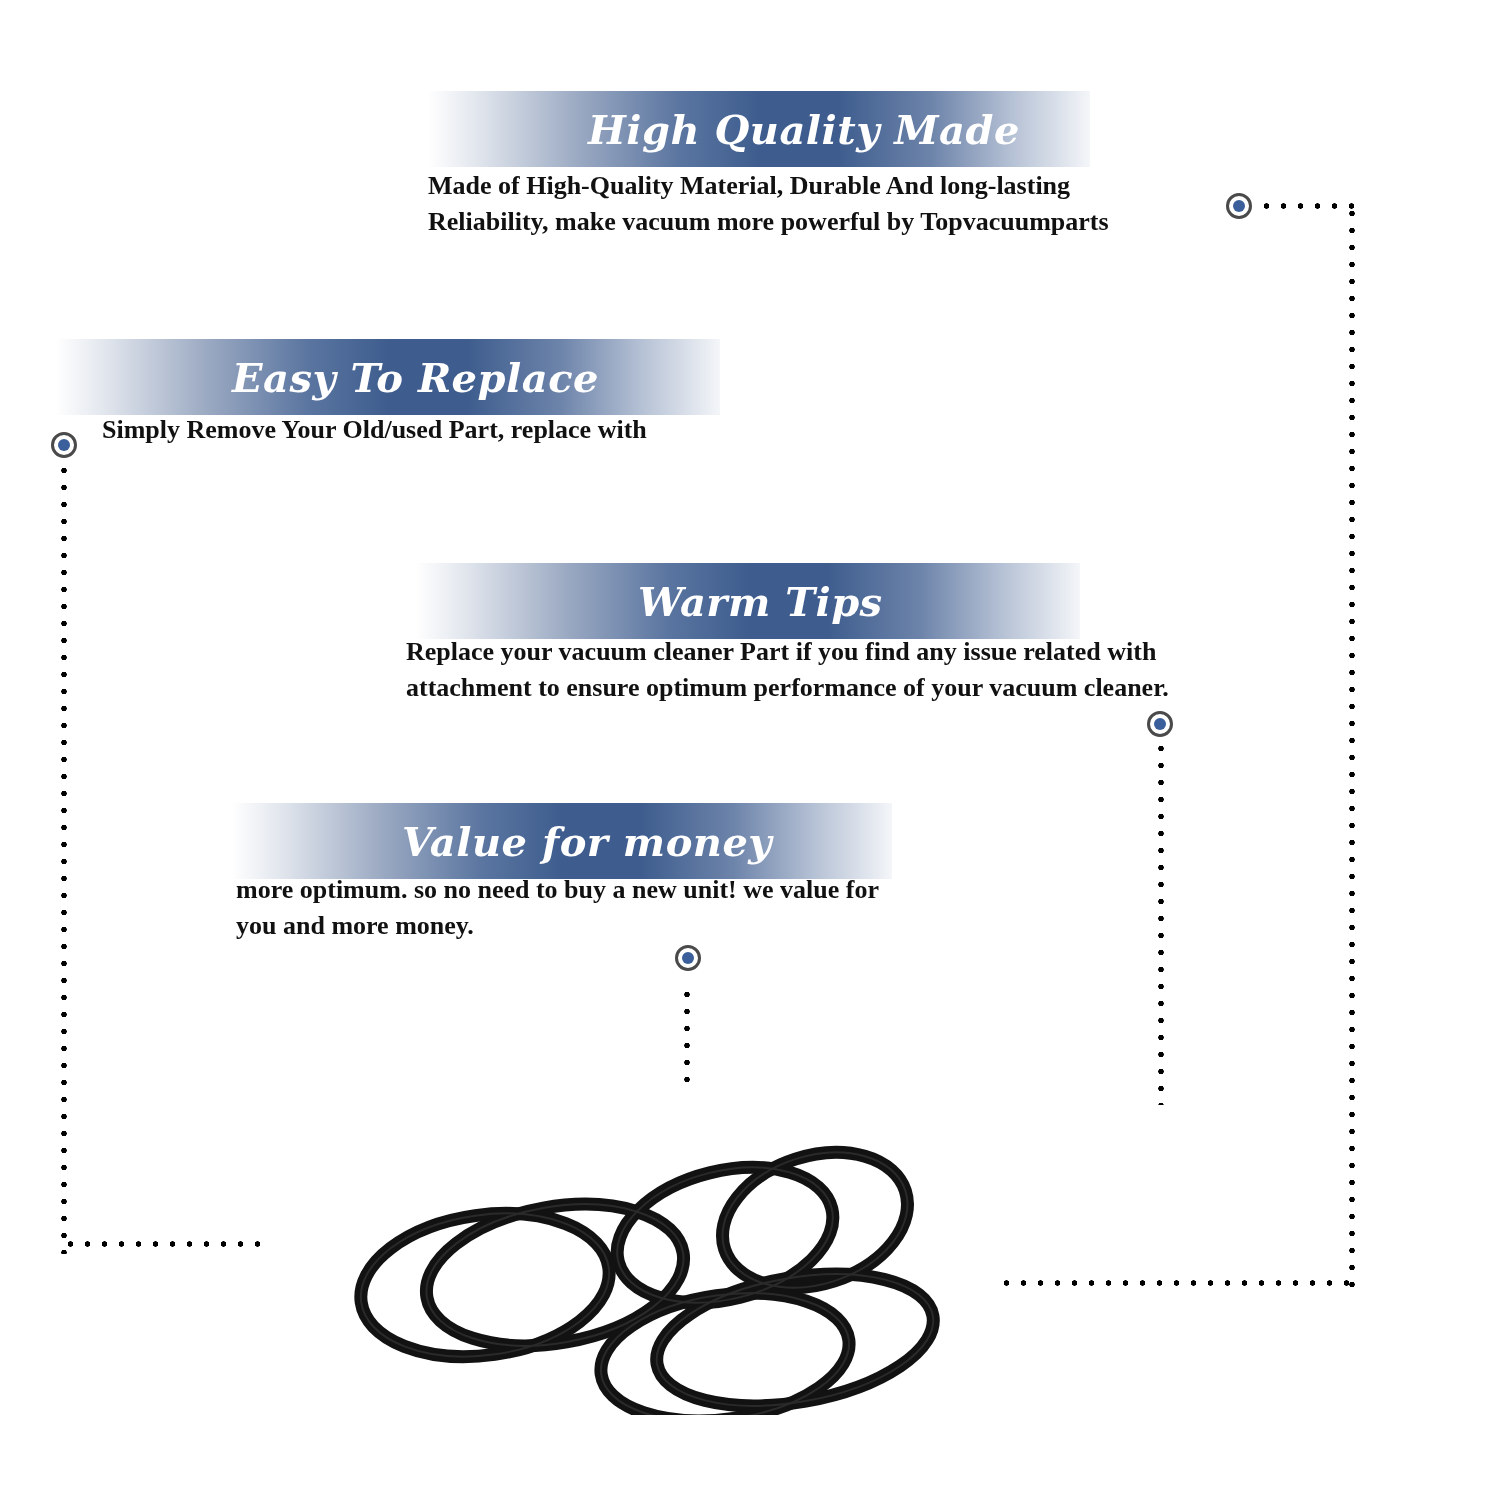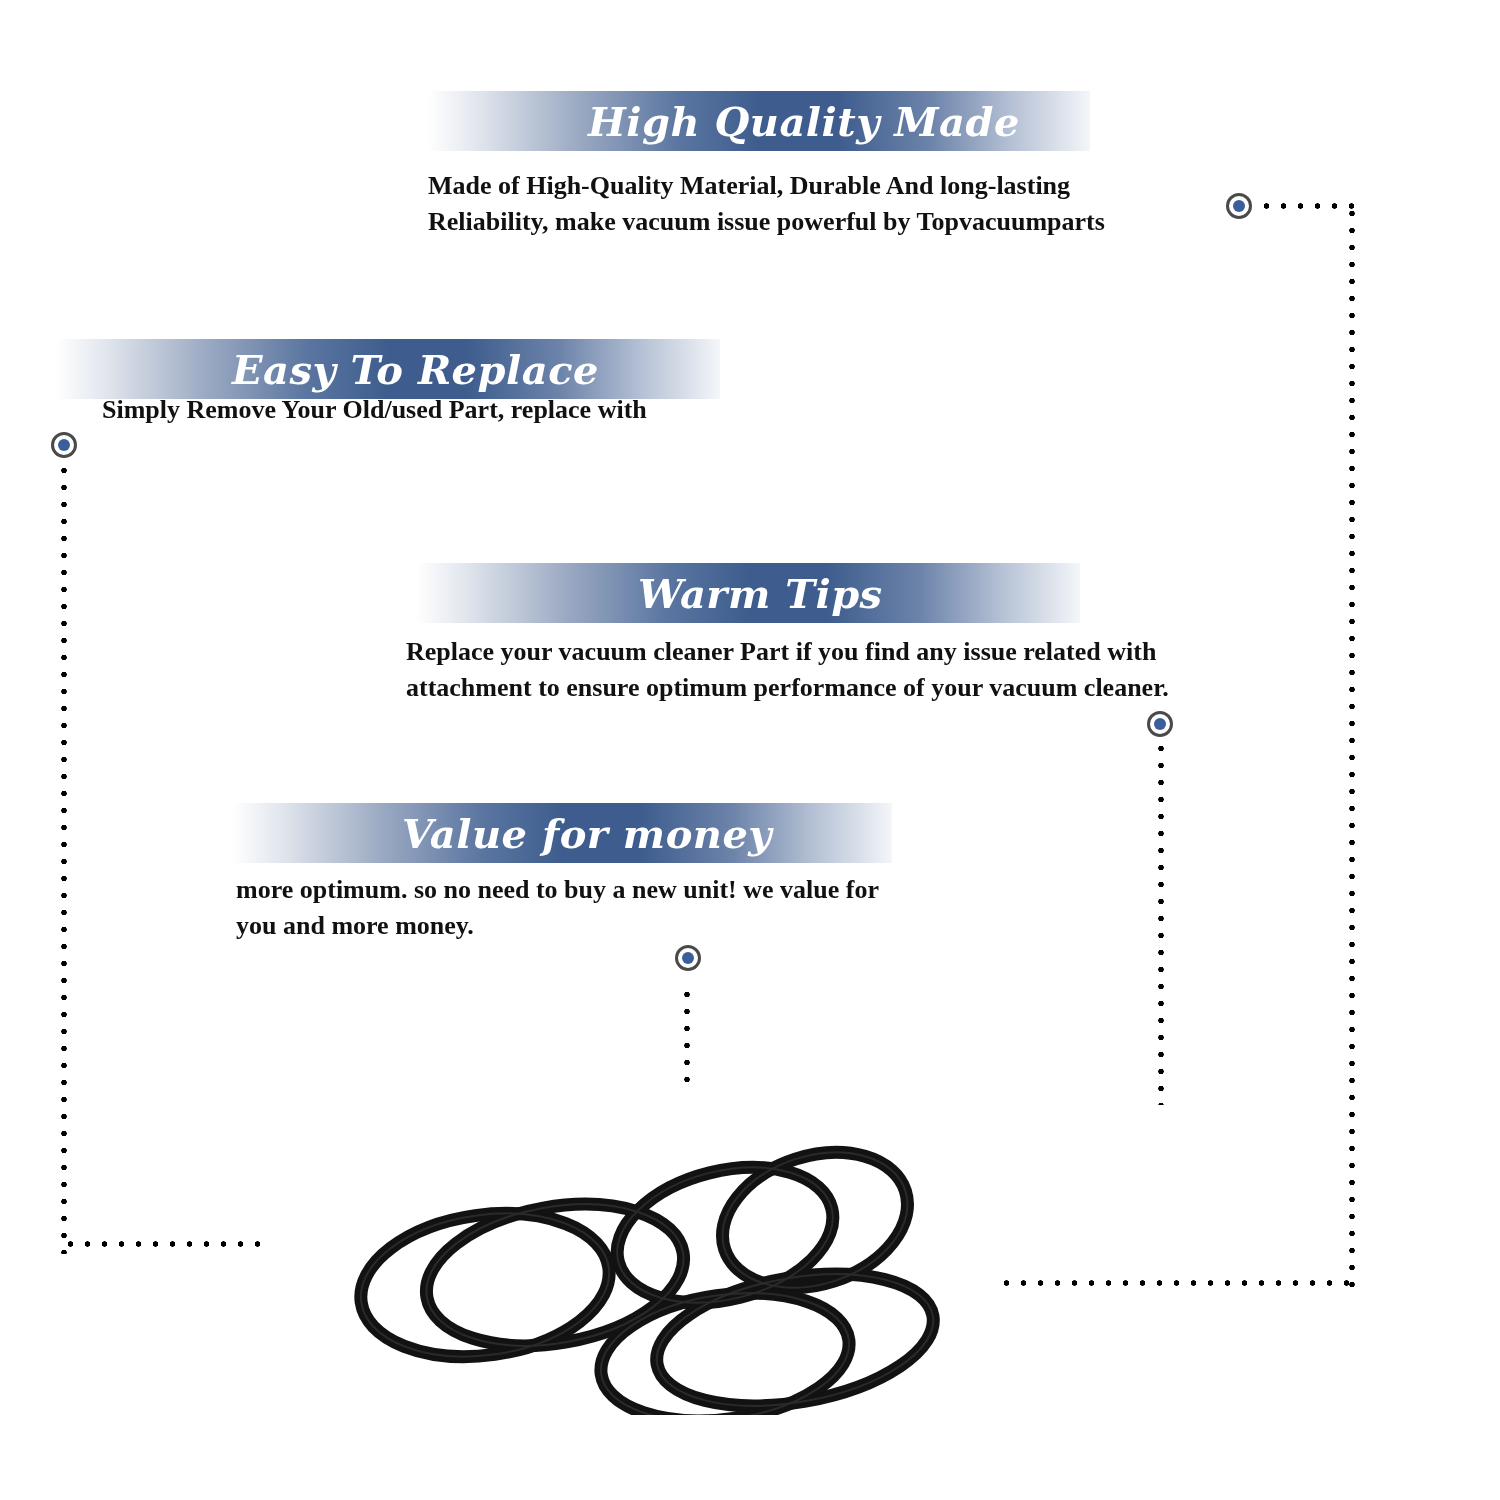--- a/index.html
+++ b/index.html
@@ -1,18 +1,18 @@
 <!DOCTYPE html>
 <html><head>
 <meta charset="utf-8">
 <style>
   html, body { margin:0; padding:0; background:#ffffff; }
   body { width:1500px; height:1500px; position:relative; overflow:hidden; font-family:"DejaVu Serif", serif; }
   .banner {
-    position:absolute; height:60px;
+    position:absolute; height:76px;
     background: linear-gradient(90deg, #ffffff 0%, #dfe4ec 8%, #9eacc4 22%, #5a75a0 38%, #3e5d8e 50%, #3e5d8e 62%, #6d84aa 76%, #b4c0d4 88%, #f4f6f9 100%);
     display:flex; align-items:center;
   }
   .banner-title {
     position:absolute; color:#ffffff; font-style:italic; font-weight:bold;
     font-family:"DejaVu Serif", serif; font-size:40px; letter-spacing:0.5px; white-space:nowrap;
   }
   .desc {
     position:absolute; color:#111111; font-weight:bold;
     font-family:"Liberation Serif", serif; font-size:26px; line-height:36px; white-space:nowrap;
@@ -29,31 +29,31 @@
   .product { position:absolute; left:345px; top:1095px; width:610px; height:320px; }
 </style>
 </head>
 <body>
 
 <div class="banner" style="left:428px; top:91px; width:662px;">
   <span class="banner-title" style="left:160px;">High Quality Made</span>
 </div>
 <div class="desc" style="left:428px; top:168px;">
   <div>Made of  High-Quality Material, Durable And long-lasting</div>
-  <div>Reliability, make vacuum issue powerful by Topvacuumparts</div>
+  <div>Reliability, make vacuum more powerful by Topvacuumparts</div>
 </div>
 <div class="marker" style="left:1226px; top:193px;"></div>
 <div class="dots-h" style="left:1258px; top:203px; width:100px;"></div>
 <div class="dots-v" style="left:1349px; top:205px; height:1085px;"></div>
 <div class="dots-h" style="left:998px; top:1280px; width:355px;"></div>
 
 <div class="banner" style="left:56px; top:339px; width:664px;">
   <span class="banner-title" style="left:176px;">Easy To Replace</span>
 </div>
-<div class="desc" style="left:102px; top:392px;">
+<div class="desc" style="left:102px; top:412px;">
   <div>Simply Remove Your Old/used Part, replace with</div>
 </div>
 <div class="marker" style="left:51px; top:432px;"></div>
 <div class="dots-v" style="left:61px; top:462px; height:792px;"></div>
 <div class="dots-h" style="left:62px; top:1241px; width:200px;"></div>
 
 <div class="banner" style="left:416px; top:563px; width:664px;">
   <span class="banner-title" style="left:222px;">Warm Tips</span>
 </div>
 <div class="desc" style="left:406px; top:634px;">

